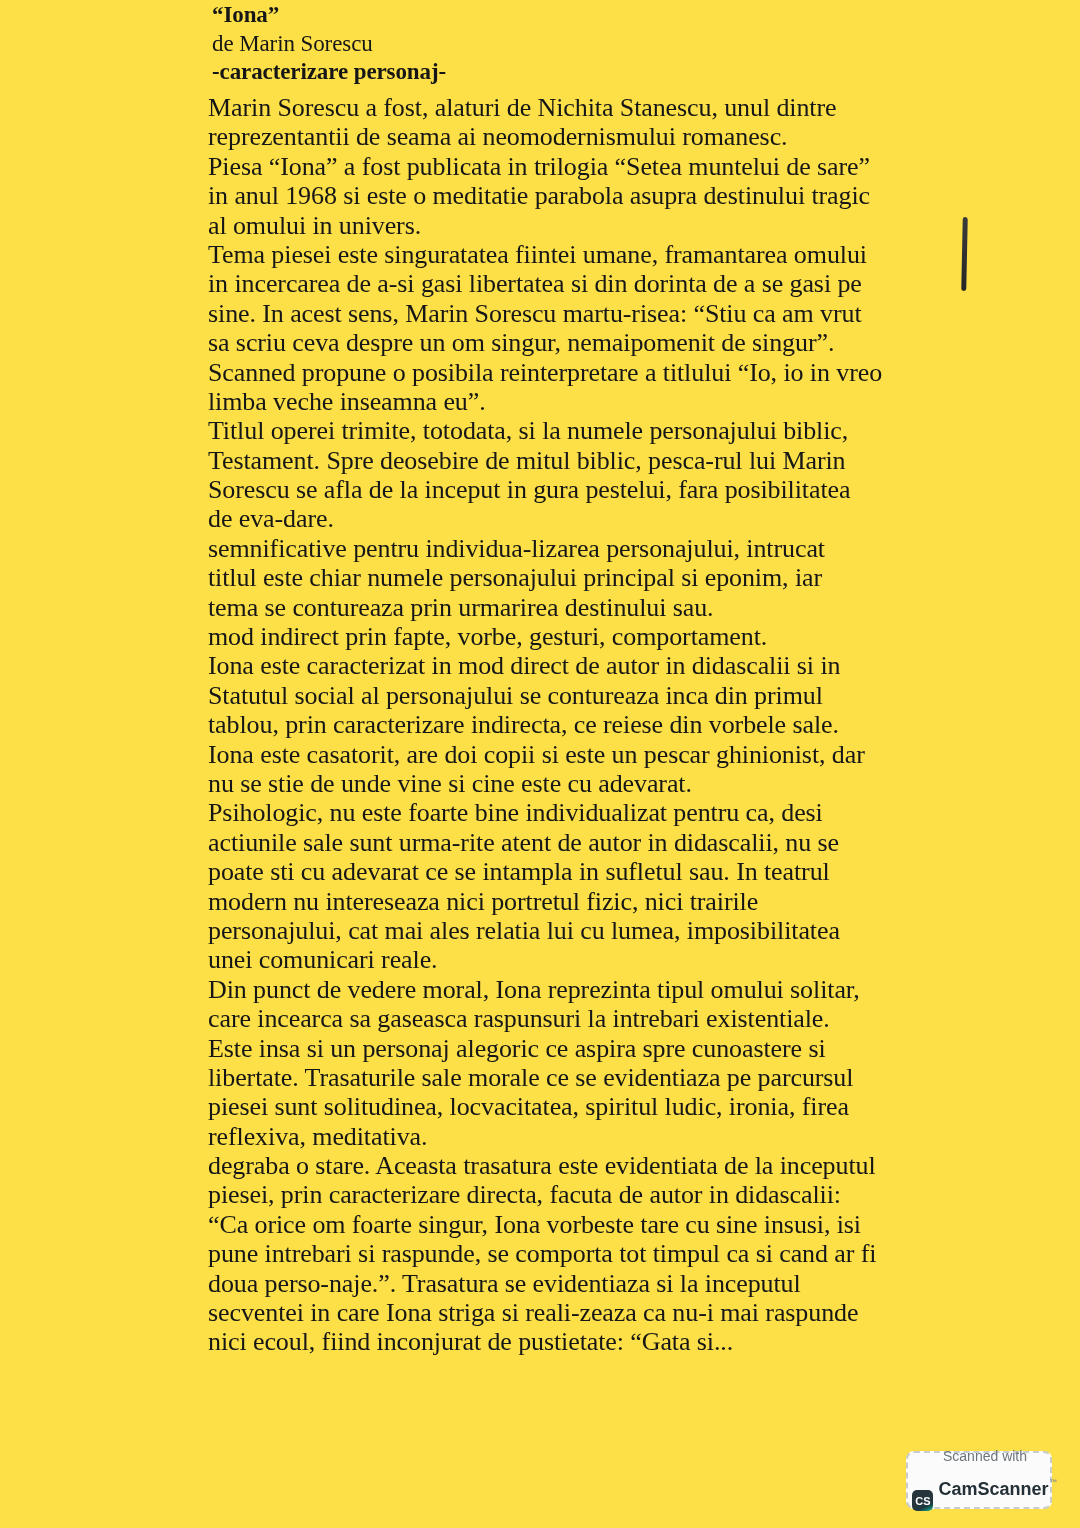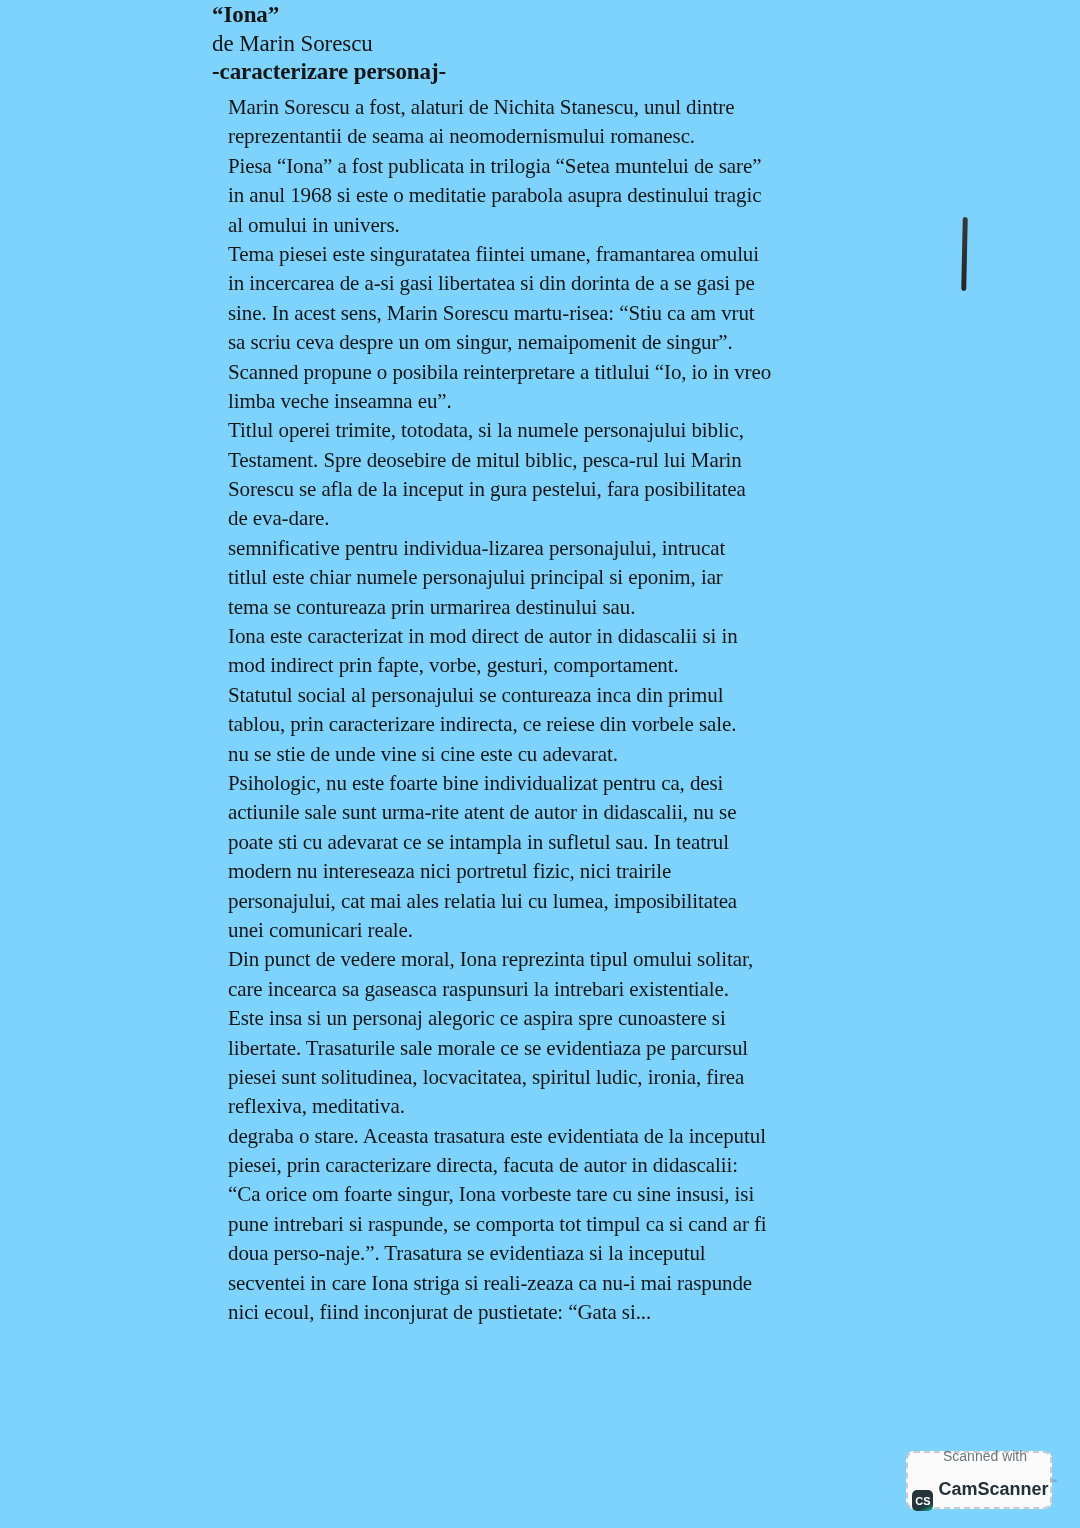--- a/index.html
+++ b/index.html
@@ -1,42 +1,42 @@
 <!DOCTYPE html>
 <html><head>
 <meta charset="utf-8">
 <style>
   html, body { margin: 0; padding: 0; background: #ffffff; }
   .page {
     position: relative;
     width: 1080px;
     height: 1528px;
-    background: #7dd3fc;
+    background: #fde047;
     overflow: hidden;
     font-family: "Liberation Serif", "DejaVu Serif", serif;
     color: #161616;
   }
   .doc-header {
     position: absolute;
     left: 212px;
     top: 1px;
     font-size: 23px;
     line-height: 28.5px;
     white-space: nowrap;
     letter-spacing: -0.1px;
   }
   .doc-header .title, .doc-header .subtitle { font-weight: bold; }
   .doc-body {
     position: absolute;
-    left: 228px;
+    left: 208px;
     top: 93px;
     width: 720px;
     height: 1344px;            
     overflow: hidden;
-    font-size: 21px;
+    font-size: 26px;
     line-height: 29.4px;
     white-space: nowrap;
     letter-spacing: -0.1px;
   }
   .doc-body .line { height: 29.4px; }
   .margin-mark {
     position: absolute;
     left: 962px;
     top: 217px;
     width: 5px;
@@ -125,24 +125,25 @@
       <div class="line">sa scriu ceva despre un om singur, nemaipomenit de singur”.</div>
       <div class="line">Scanned propune o posibila reinterpretare a titlului “Io, io in vreo</div>
       <div class="line">limba veche inseamna eu”.</div>
       <div class="line">Titlul operei trimite, totodata, si la numele personajului biblic,</div>
       <div class="line">Testament. Spre deosebire de mitul biblic, pesca-rul lui Marin</div>
       <div class="line">Sorescu se afla de la inceput in gura pestelui, fara posibilitatea</div>
       <div class="line">de eva-dare.</div>
       <div class="line">semnificative pentru individua-lizarea personajului, intrucat</div>
       <div class="line">titlul este chiar numele personajului principal si eponim, iar</div>
       <div class="line">tema se contureaza prin urmarirea destinului sau.</div>
+      <div class="line">mod indirect prin fapte, vorbe, gesturi, comportament.</div>
       <div class="line">Iona este caracterizat in mod direct de autor in didascalii si in</div>
-      <div class="line">mod indirect prin fapte, vorbe, gesturi, comportament.</div>
       <div class="line">Statutul social al personajului se contureaza inca din primul</div>
       <div class="line">tablou, prin caracterizare indirecta, ce reiese din vorbele sale.</div>
+      <div class="line">Iona este casatorit, are doi copii si este un pescar ghinionist, dar</div>
       <div class="line">nu se stie de unde vine si cine este cu adevarat.</div>
       <div class="line">Psihologic, nu este foarte bine individualizat pentru ca, desi</div>
       <div class="line">actiunile sale sunt urma-rite atent de autor in didascalii, nu se</div>
       <div class="line">poate sti cu adevarat ce se intampla in sufletul sau. In teatrul</div>
       <div class="line">modern nu intereseaza nici portretul fizic, nici trairile</div>
       <div class="line">personajului, cat mai ales relatia lui cu lumea, imposibilitatea</div>
       <div class="line">unei comunicari reale.</div>
       <div class="line">Din punct de vedere moral, Iona reprezinta tipul omului solitar,</div>
       <div class="line">care incearca sa gaseasca raspunsuri la intrebari existentiale.</div>
       <div class="line">Este insa si un personaj alegoric ce aspira spre cunoastere si</div>

